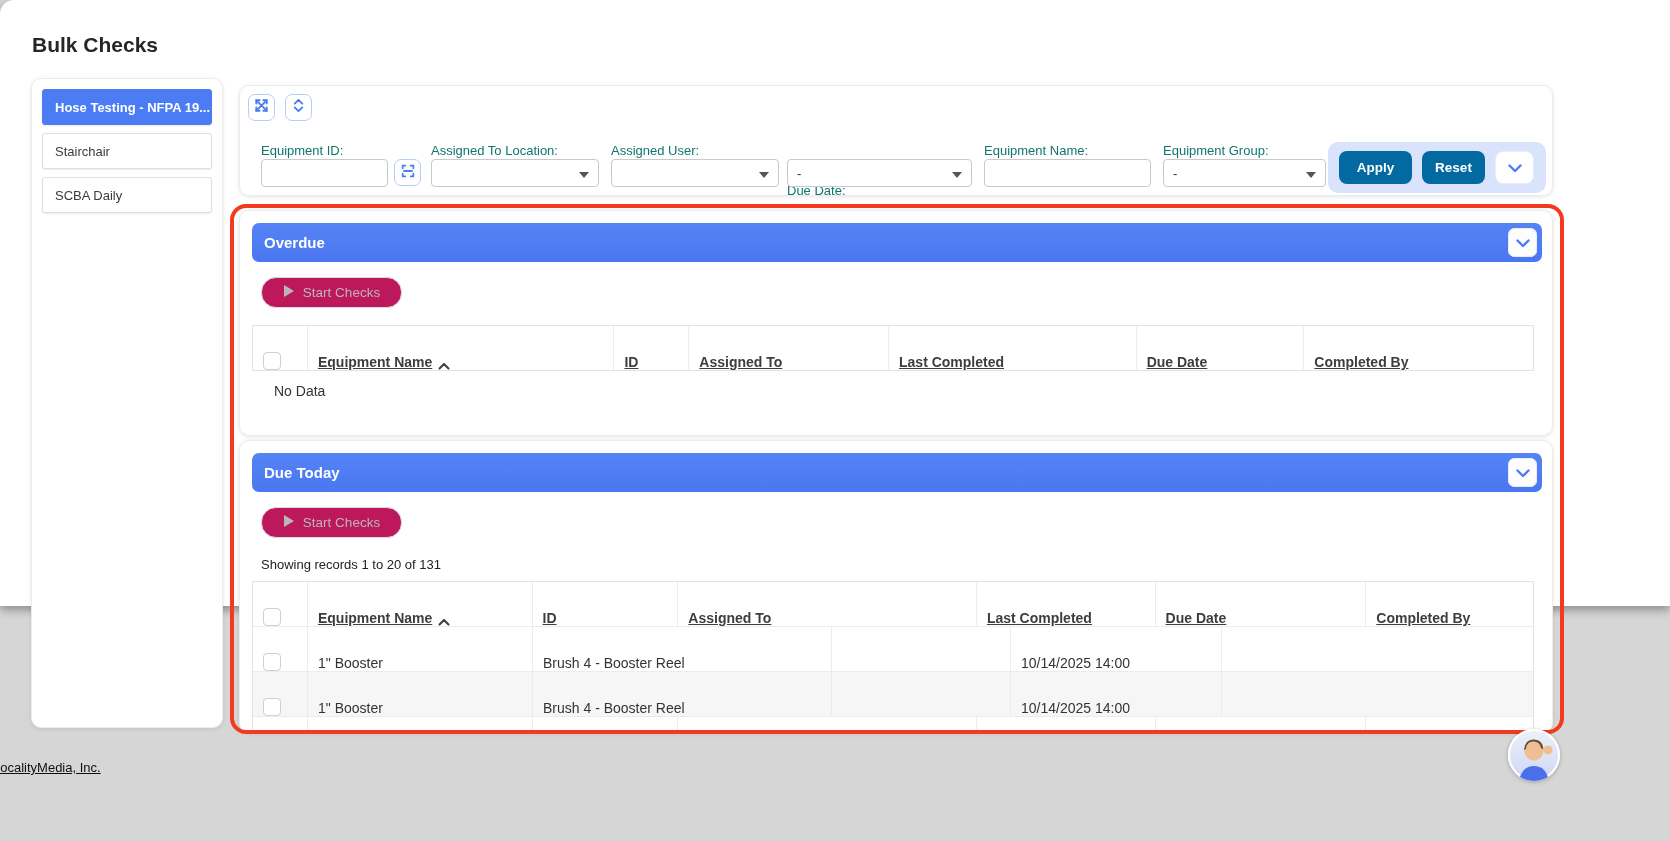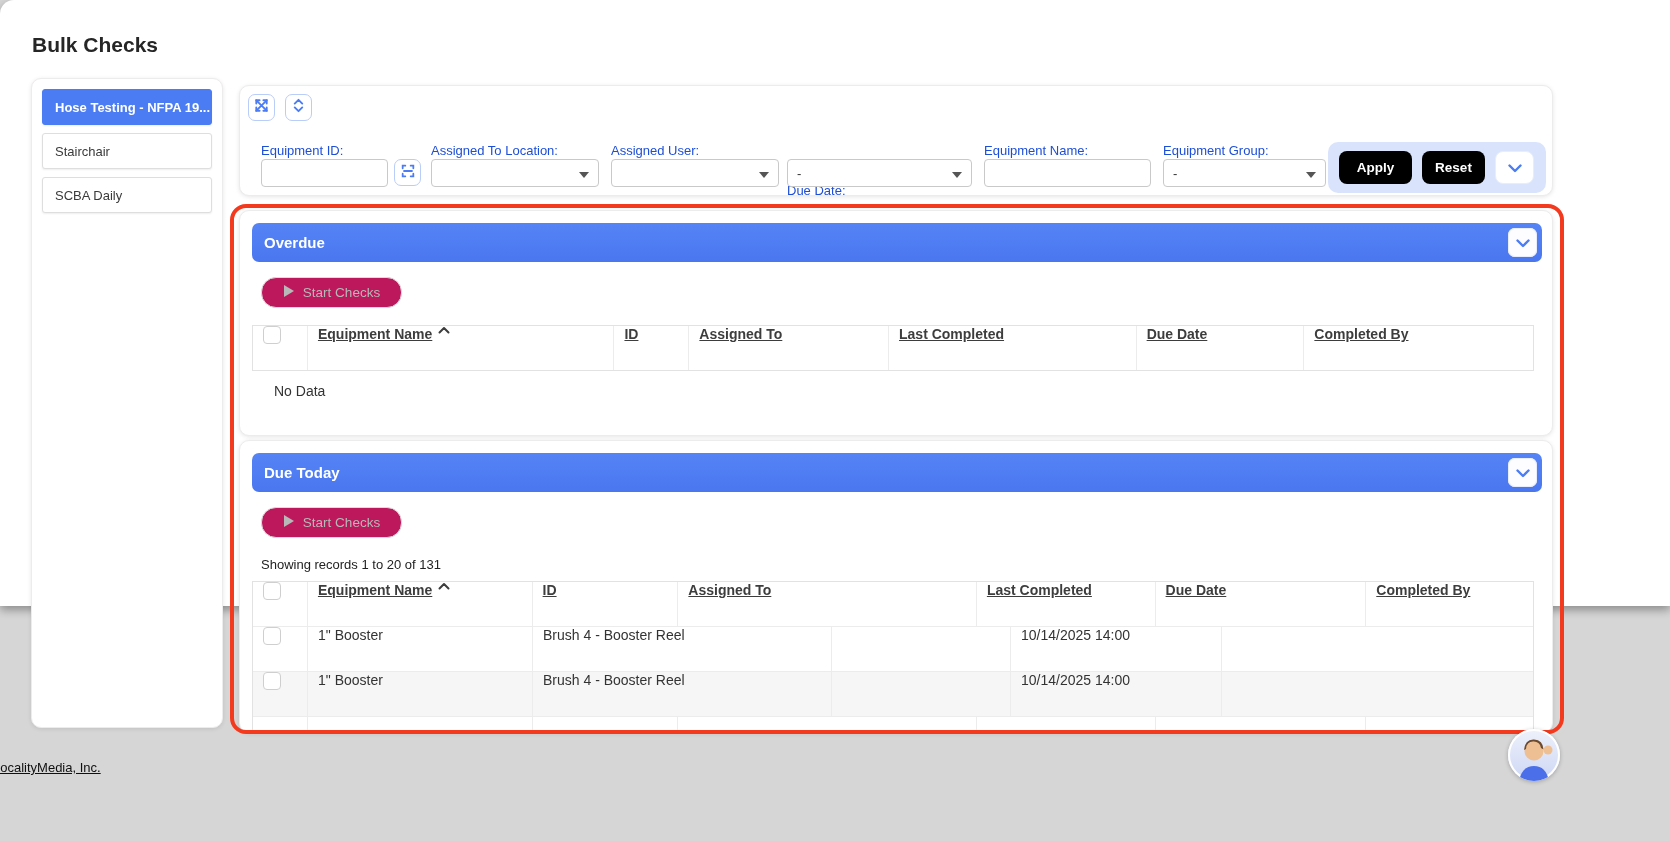--- a/index.html
+++ b/index.html
@@ -20,28 +20,28 @@
   .sidebar-item { height:36px; border-radius:3px; margin:8px 8px 8px 8px; display:flex; align-items:center;
                   padding:0 12px; font-size:13px; border:1px solid #dedede; background:#fff; color:#3a3a3a;
                   cursor:pointer; box-shadow:0 1px 2px rgba(0,0,0,.07);
                   white-space:nowrap; overflow:hidden; }
   .sidebar-item.selected { background:#4b7cf3; border-color:#4b7cf3; color:#fff; font-weight:bold; }
 
   
   .toolbar { left:239px; top:85px; width:1314px; height:111px; }
   .icon-btn { position:absolute; width:27px; height:27px; border:1.5px solid #b9cdf9; border-radius:7px;
               background:#fff; display:flex; align-items:center; justify-content:center; cursor:pointer; }
-  .filter-label { position:absolute; top:57px; font-size:13px; color:#1d4ed8; white-space:nowrap; }
+  .filter-label { position:absolute; top:57px; font-size:13px; color:#0f766e; white-space:nowrap; }
   .text-input { position:absolute; top:73px; height:28px; border:1px solid #c9c9c9; border-radius:4px;
                 background:#fff; font-size:13px; padding:0 8px; color:#333; font-family:"Liberation Sans",sans-serif; }
   .select { position:absolute; top:73px; height:28px; border:1px solid #c9c9c9; border-radius:4px; background:#fff;
             display:flex; align-items:center; justify-content:space-between; padding:0 9px; font-size:13px;
             color:#333; cursor:pointer; }
   .actions { position:absolute; left:1088px; top:56px; width:218px; height:51px; background:#d9e4fc; border-radius:10px; }
-  .btn-primary { position:absolute; top:9px; height:33px; background:#000000; color:#fff; border:none;
+  .btn-primary { position:absolute; top:9px; height:33px; background:#0369a1; color:#fff; border:none;
                  border-radius:8px; font-size:13.5px; font-weight:bold; cursor:pointer;
                  font-family:"Liberation Sans",sans-serif; }
   .btn-chevron { position:absolute; top:9px; height:33px; background:#fff; border:1px solid #e6edfd;
                  border-radius:8px; display:flex; align-items:center; justify-content:center; cursor:pointer; }
 
   
   .annotation { position:absolute; left:230px; top:204px; width:1334px; height:530px;
                 border:4px solid #f43a1e; border-radius:16px; pointer-events:none; z-index:40; }
 
   
@@ -57,21 +57,21 @@
                display:flex; align-items:center; justify-content:center; gap:9px; cursor:default;
                font-family:"Liberation Sans",sans-serif; }
   .records-text { position:absolute; left:21px; top:116px; font-size:13px; color:#222; }
 
   .table { position:absolute; left:12px; width:1282px; border:1px solid #e2e2e2; background:#fff; }
   .t-row { display:flex; }
   .t-row.header { height:44px; }
   .t-row.body { height:45px; border-top:1px solid #ececec; }
   .t-row.alt { background:#f6f6f6; }
   .t-row.partial { height:20px; border-top:1px solid #ececec; }
-  .t-cell { border-right:1px solid #ececec; padding:0 10px; display:flex; align-items:flex-start;
+  .t-cell { border-right:1px solid #ececec; padding:0 10px; display:flex; align-items:flex-end;
             font-size:14px; color:#333; overflow:hidden; white-space:nowrap; }
   .t-cell:last-child { border-right:none; }
   .t-row.header .t-cell { font-weight:bold; color:#3d3d3d; }
   .t-row.header .t-cell > span { text-decoration:underline; }
   .sort-caret { margin-left:6px; display:flex; align-items:center; }
 
   .ov-c0{width:55px}.ov-c1{width:307px}.ov-c2{width:75px}.ov-c3{width:200px}.ov-c4{width:248px}.ov-c5{width:168px}.ov-c6{width:229px}
   .dt-c0{width:55px}.dt-c1{width:225px}.dt-c2{width:146px}.dt-c3{width:299px}.dt-c4{width:179px}.dt-c5{width:211px}.dt-c6{width:167px}
 
   .cb { width:18px; height:18px; border:1.5px solid #cfcfcf; border-radius:4px; background:#fff; cursor:pointer; flex:none; }

